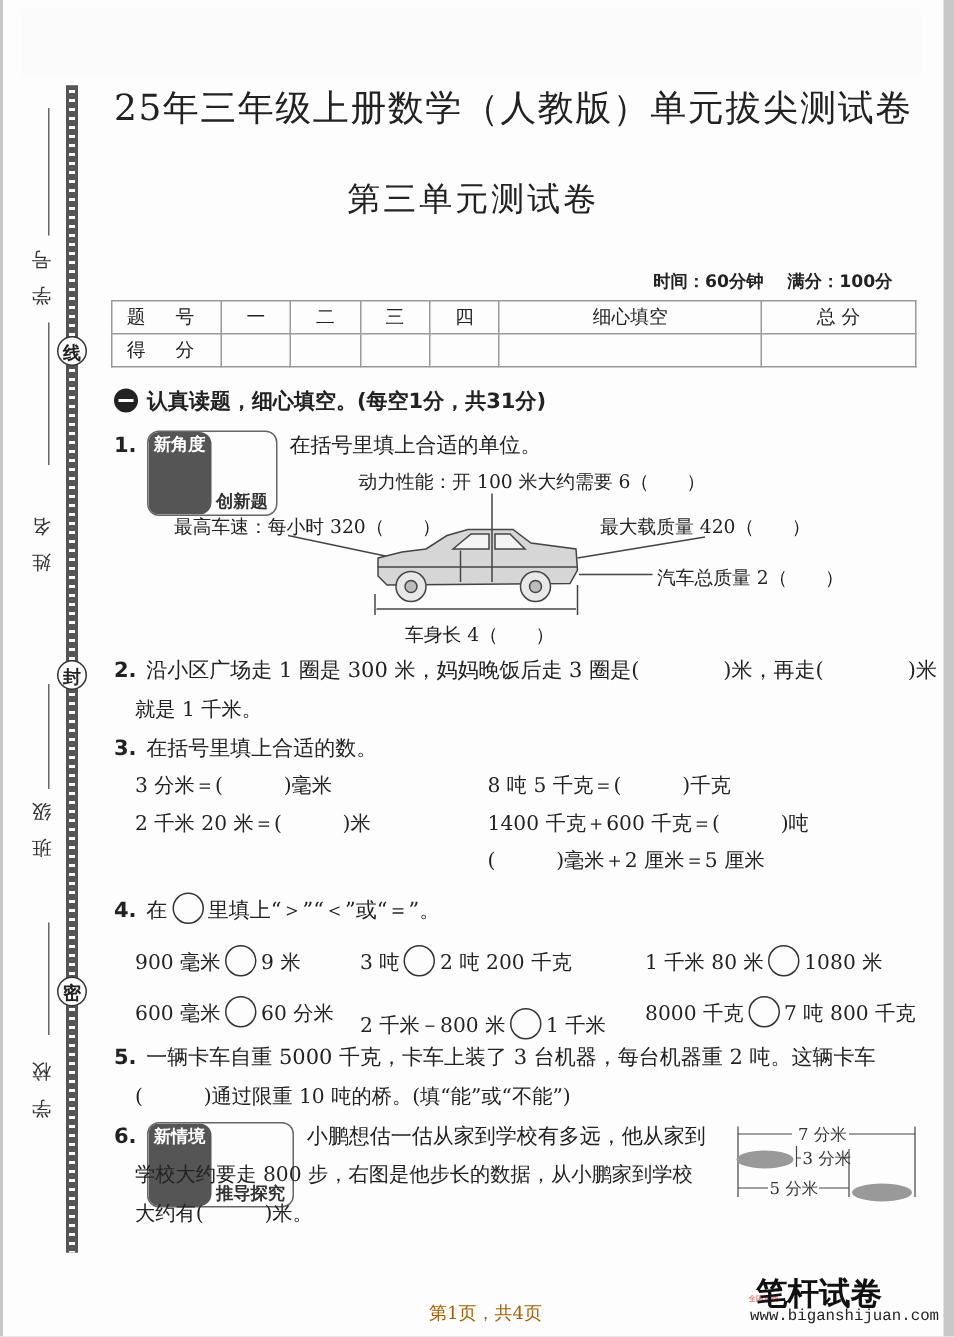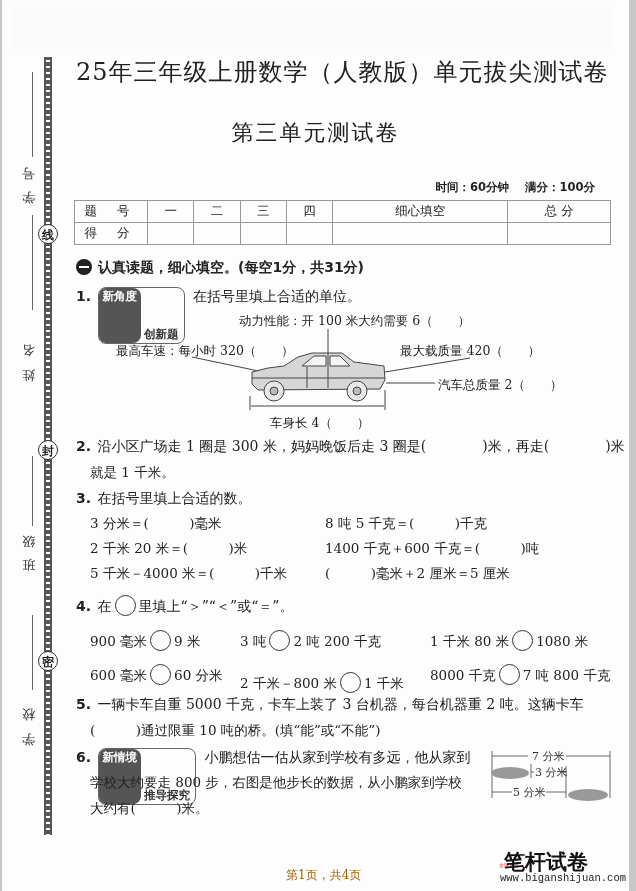--- a/index.html
+++ b/index.html
@@ -152,21 +152,20 @@
   <div class="sub" style="left:88px;top:464px">就是 1 千米。</div>
 
   <div class="q" style="top:490px">
     <span class="qn">3.</span>
     <span>在括号里填上合适的数。</span>
   </div>
   <div class="sub" style="left:88px;top:515px">3 分米＝(　　　)毫米</div>
   <div class="sub" style="left:323px;top:515px">8 吨 5 千克＝(　　　)千克</div>
   <div class="sub" style="left:88px;top:540px">2 千米 20 米＝(　　　)米</div>
   <div class="sub" style="left:323px;top:540px">1400 千克＋600 千克＝(　　　)吨</div>
-  <div class="sub" style="left:88px;top:565px">5 千米－4000 米＝(　　　)千米</div>
   <div class="sub" style="left:323px;top:565px">(　　　)毫米＋2 厘米＝5 厘米</div>
 
   <div class="q" style="top:595px">
     <span class="qn">4.</span>
     <span>在</span><span class="circ"></span><span>里填上“＞”“＜”或“＝”。</span>
   </div>
   <div class="sub" style="left:88px;top:630px">
     <span>900 毫米</span><span class="circ"></span><span>9 米</span>
   </div>
   <div class="sub" style="left:238px;top:630px">

